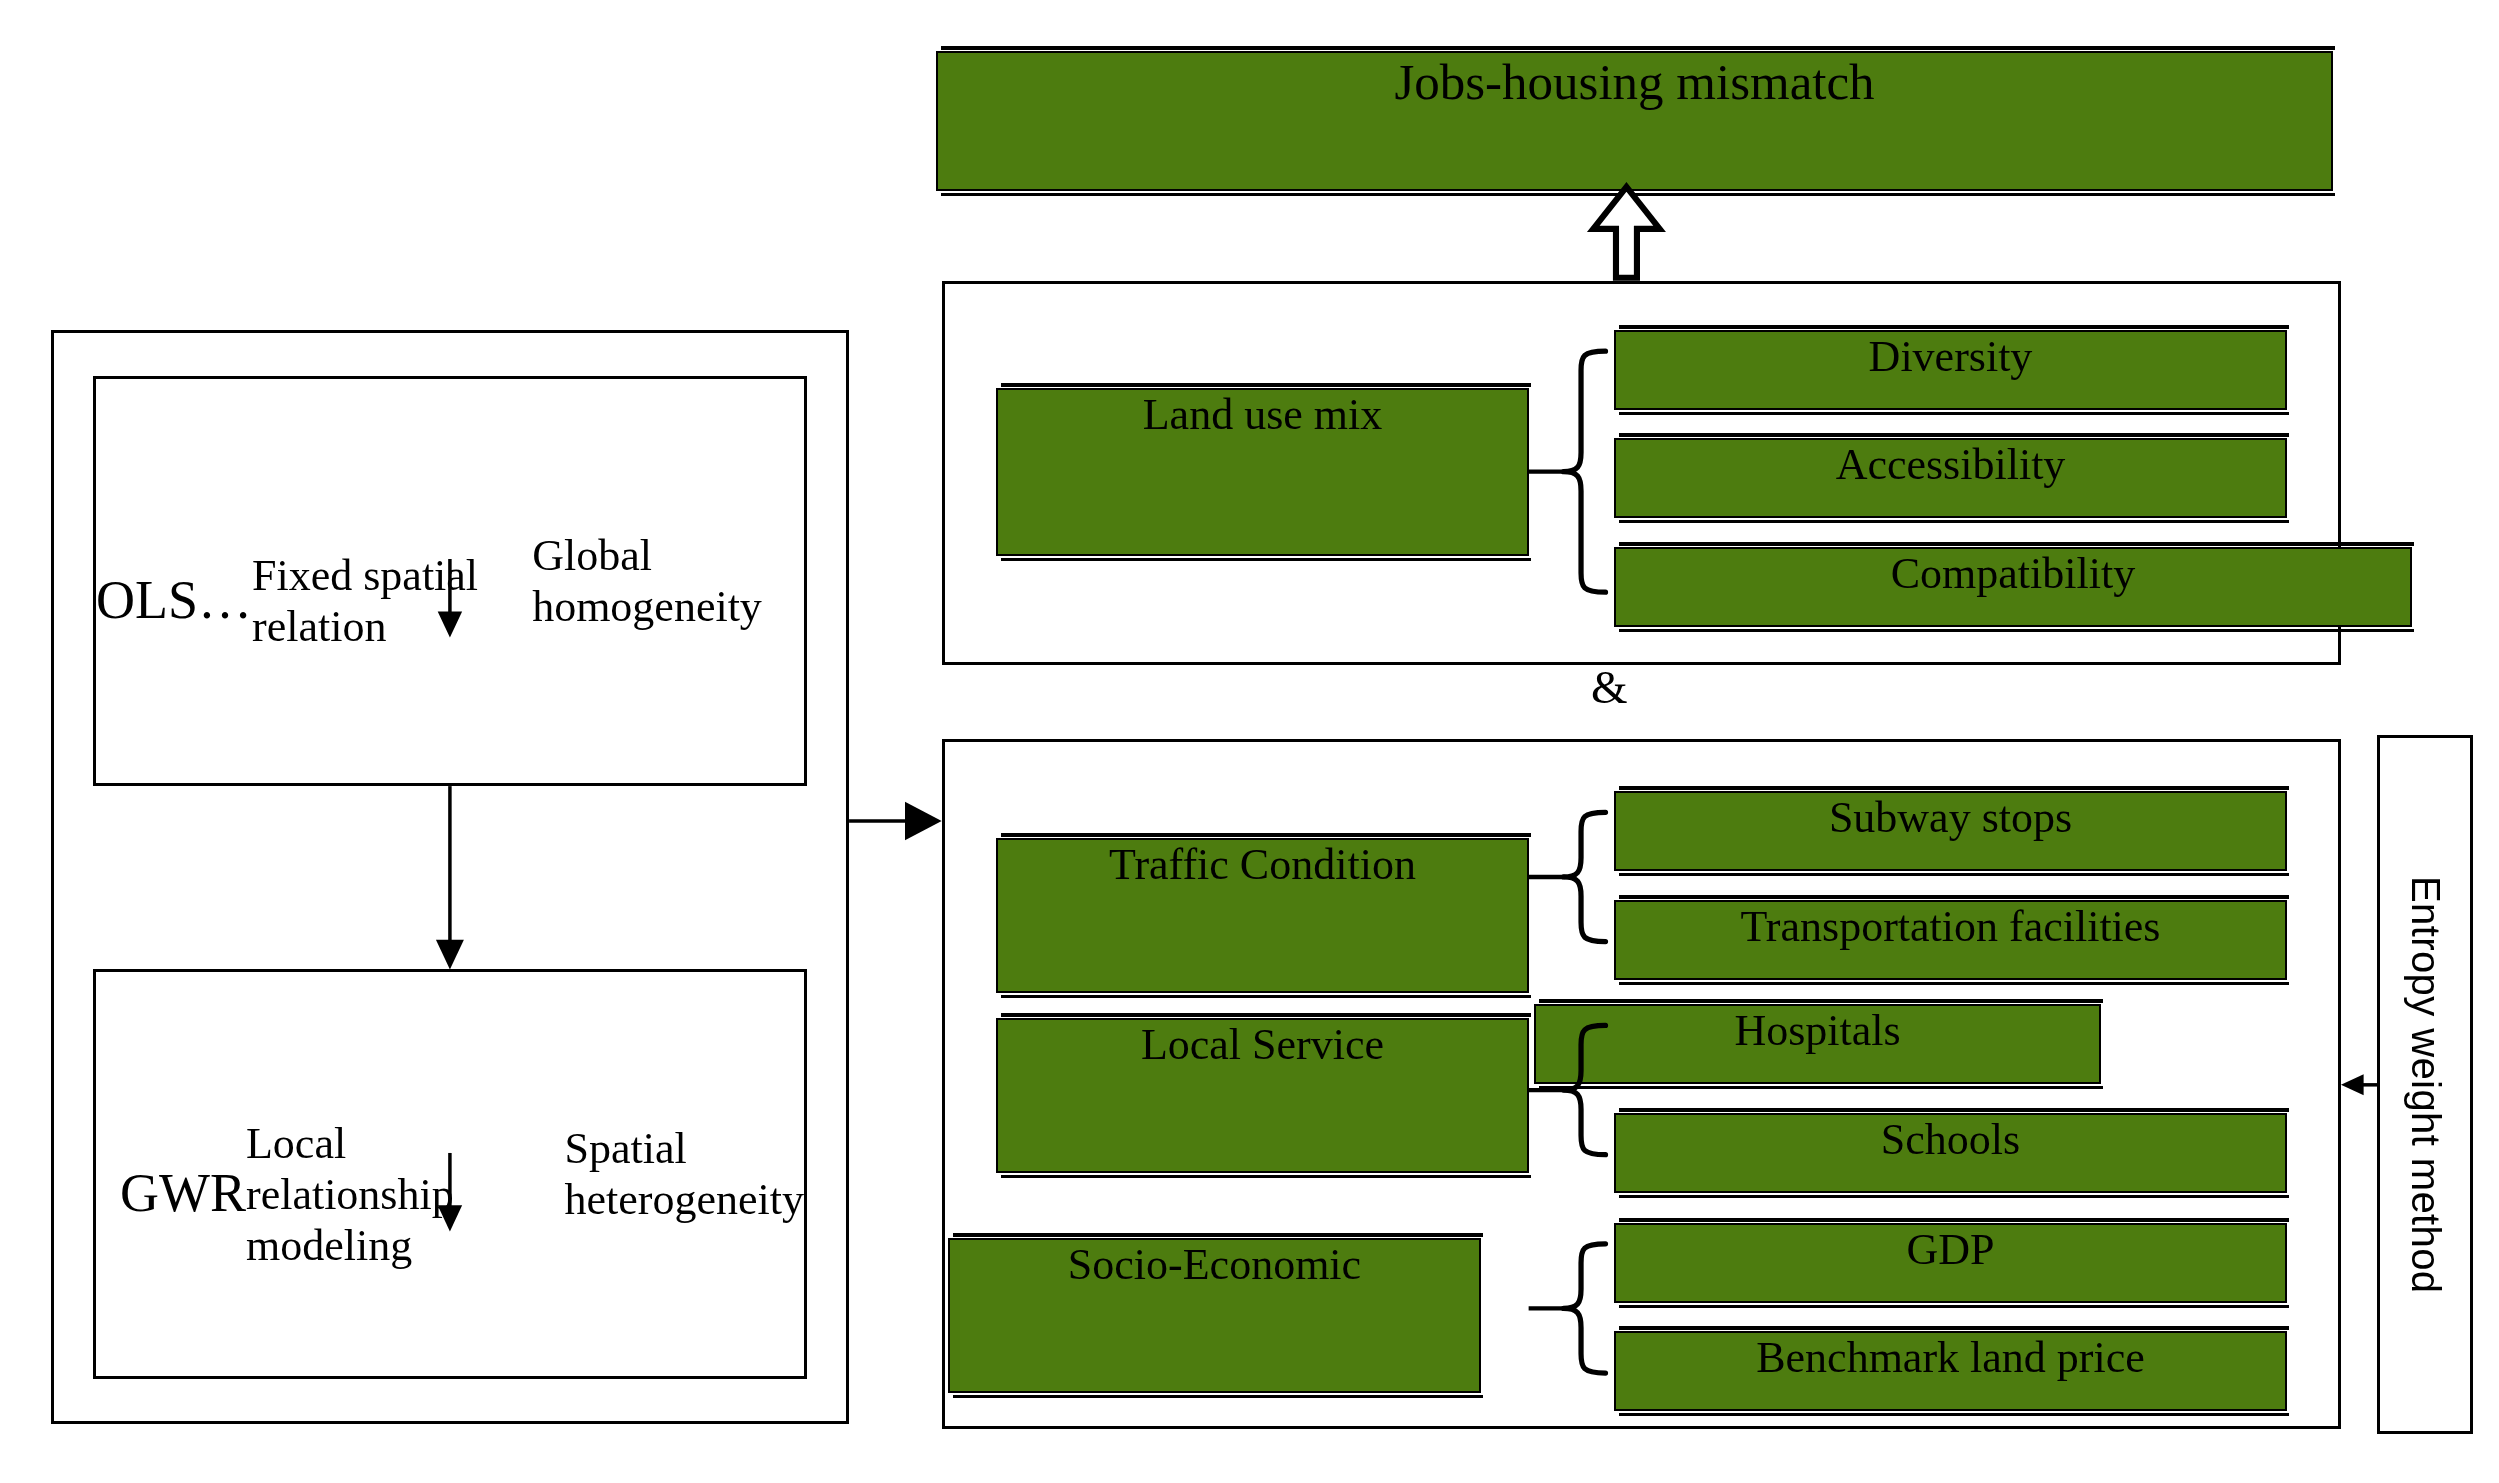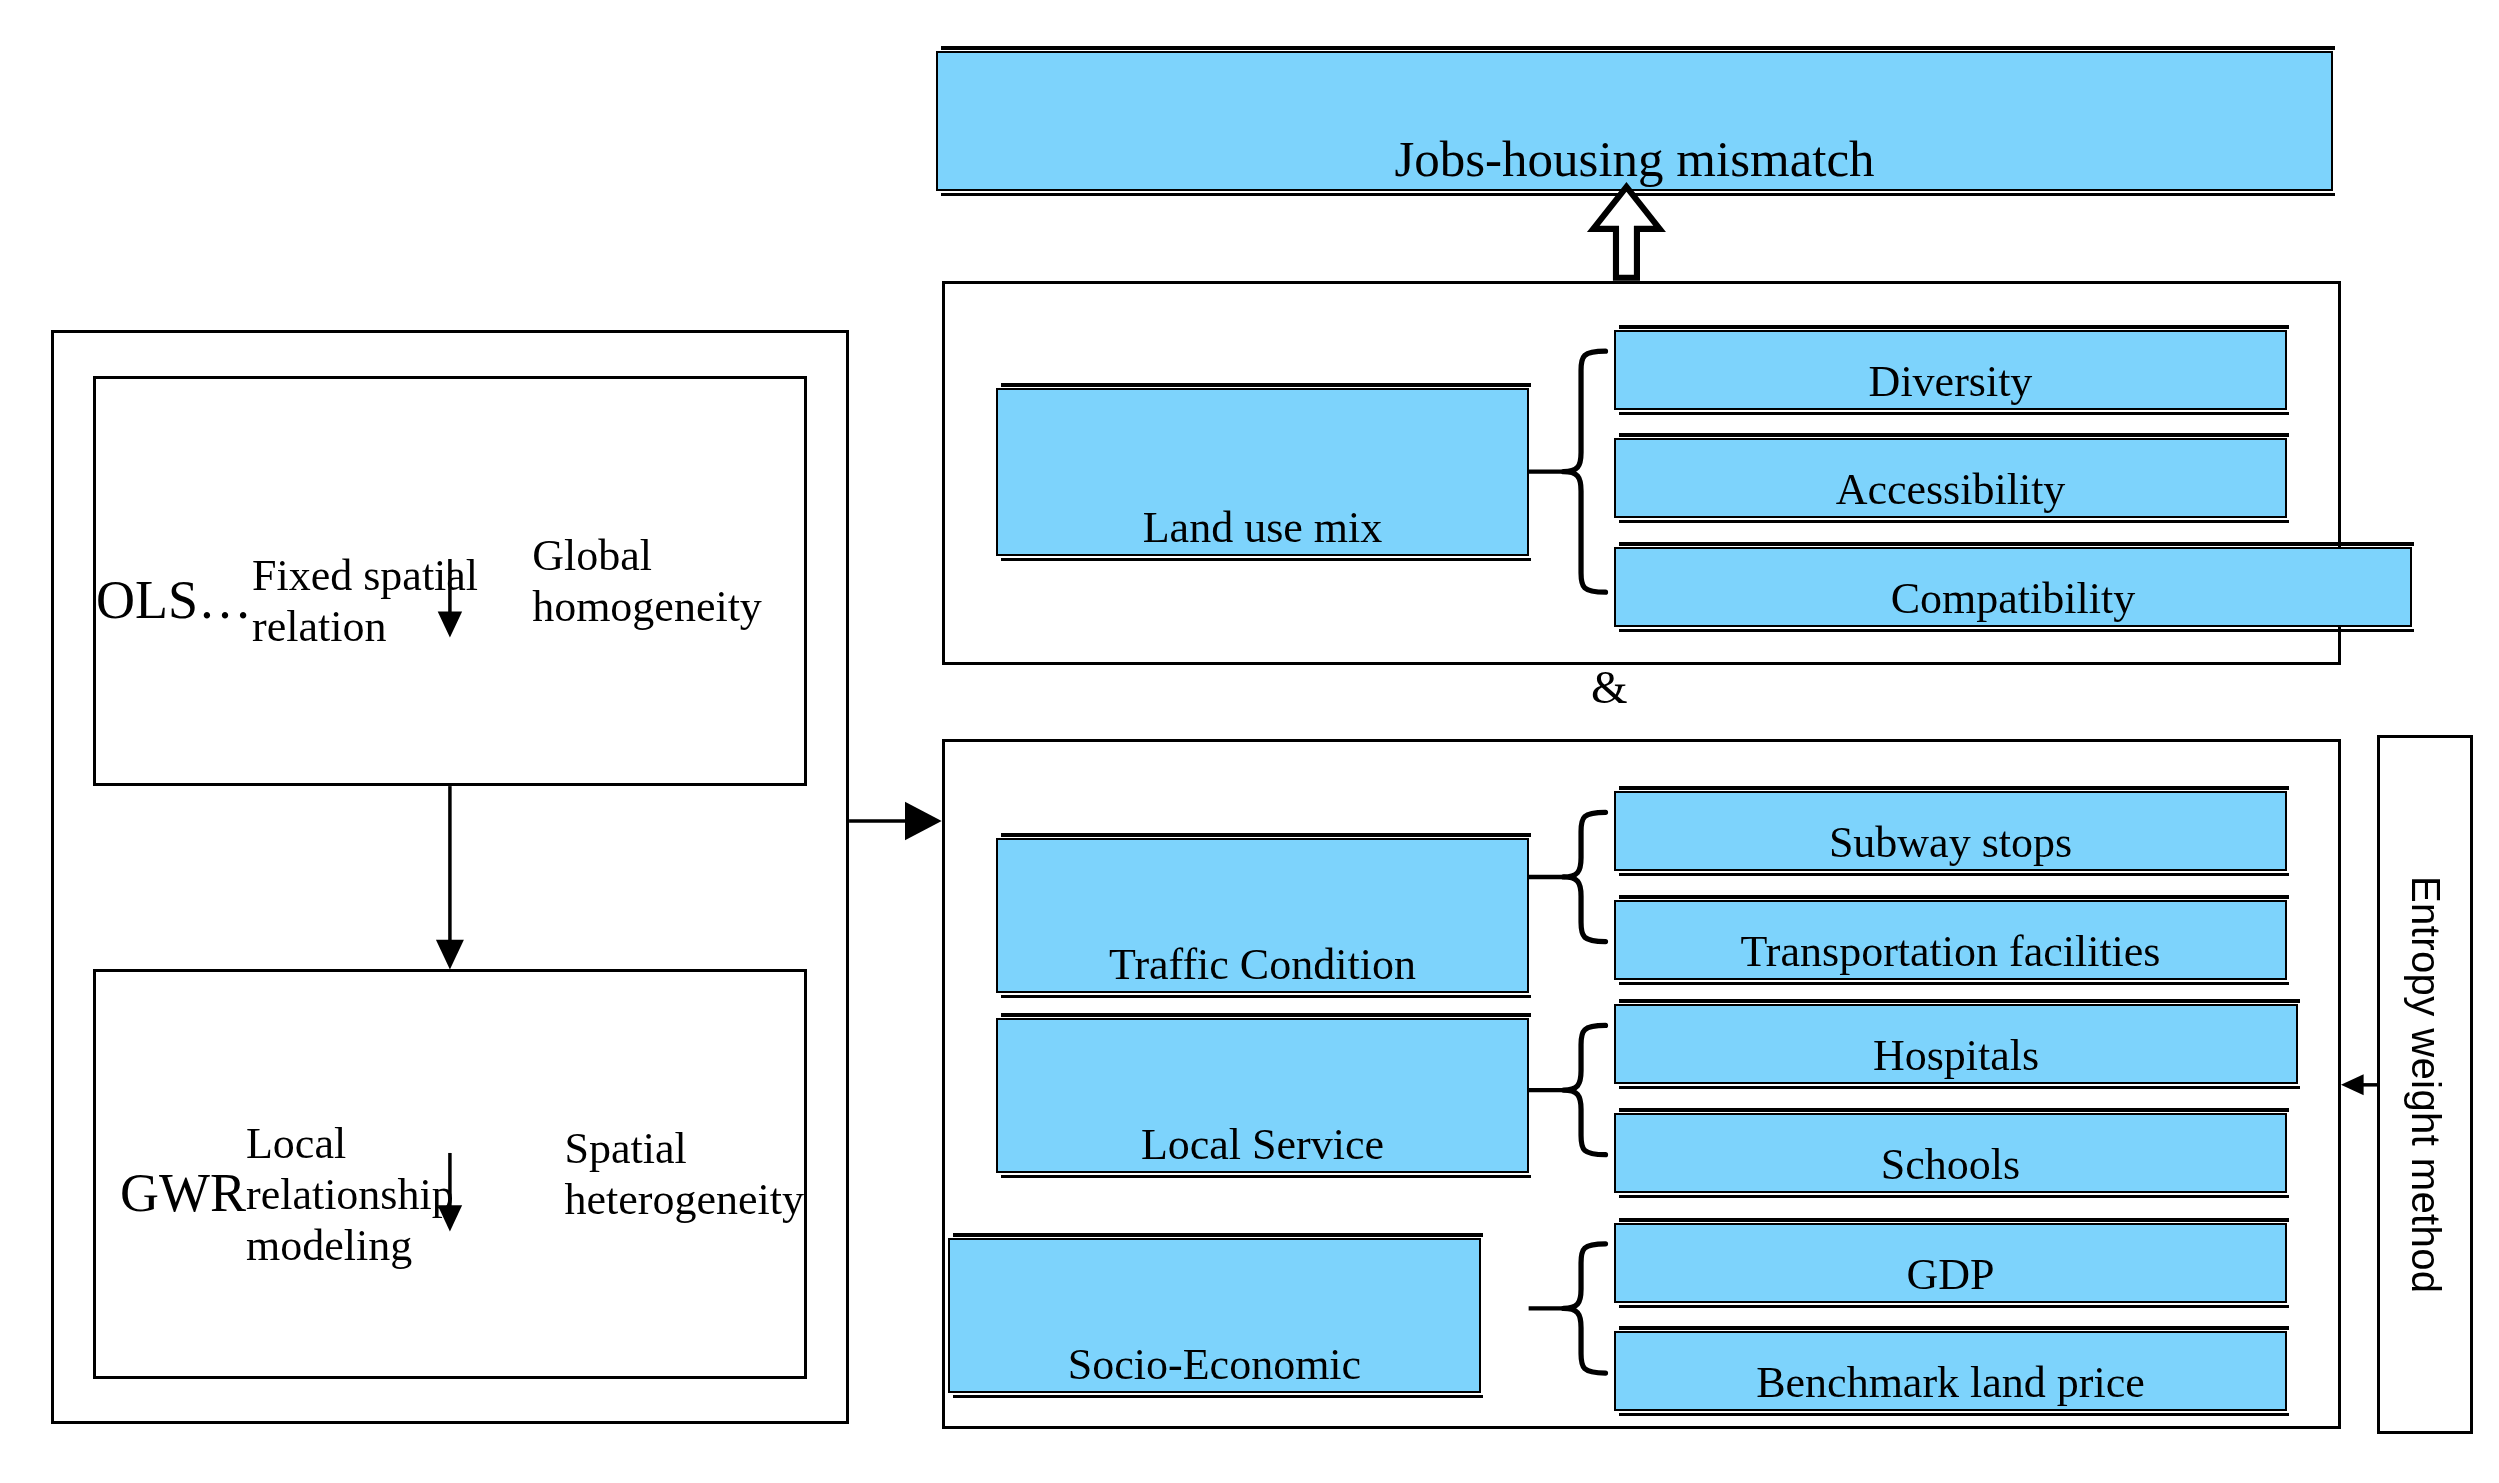--- a/index.html
+++ b/index.html
@@ -18,23 +18,23 @@
     height: 1484px;
     background: #ffffff;
     overflow: hidden;
   }
 
   
   .box {
     position: absolute;
     box-sizing: border-box;
     border: 2.6px solid #000000;
-    background: #7dd3fc;
+    background: #4d7c0f;
     display: flex;
-    align-items: flex-end;
+    align-items: flex-start;
     justify-content: center;
     text-align: center;
     line-height: 1.15;
   }
   .box.shadowed::after {
     content: "";
     position: absolute;
     left: 2.6px;
     right: -4.4px;
     bottom: -7px;
@@ -178,21 +178,21 @@
   <div class="box shadowed sub-box" style="left:1614px; top:791px; width:673px; height:80px;">
     <span>Subway stops</span>
   </div>
   <div class="box shadowed sub-box" style="left:1614px; top:900px; width:673px; height:80px;">
     <span>Transportation facilities</span>
   </div>
 
   <div class="box shadowed cat-box" style="left:996px; top:1018px; width:533px; height:155px;">
     <span>Local Service</span>
   </div>
-  <div class="box shadowed sub-box" style="left:1614px; top:1004px; width:684px; height:80px;">
+  <div class="box shadowed sub-box" style="left:1534px; top:1004px; width:567px; height:80px;">
     <span>Hospitals</span>
   </div>
   <div class="box shadowed sub-box" style="left:1614px; top:1113px; width:673px; height:80px;">
     <span>Schools</span>
   </div>
 
   <div class="box shadowed cat-box" style="left:948px; top:1238px; width:533px; height:155px;">
     <span>Socio-Economic</span>
   </div>
   <div class="box shadowed sub-box" style="left:1614px; top:1223px; width:673px; height:80px;">

